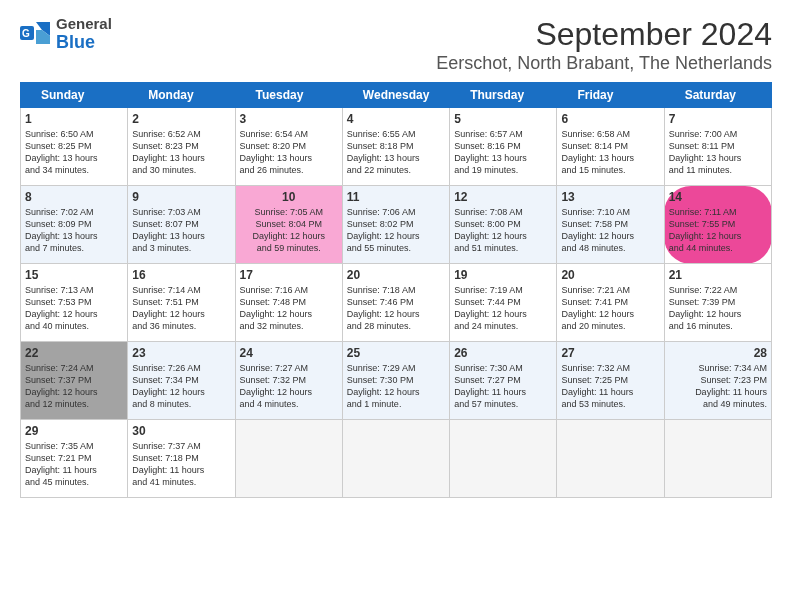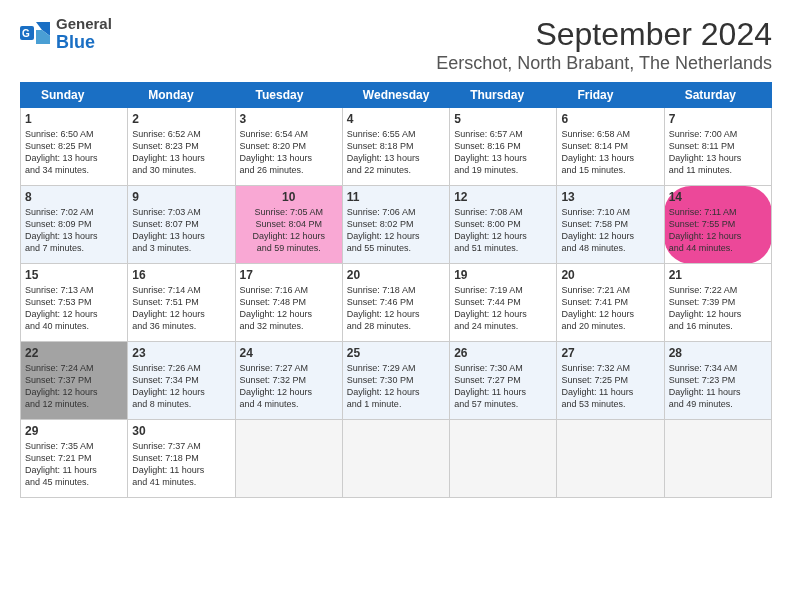--- a/index.html
+++ b/index.html
@@ -226,21 +226,21 @@
             <div class="cell-text">Sunrise: 7:29 AM<br>Sunset: 7:30 PM<br>Daylight: 12 hours<br>and 1 minute.</div>
           </td>
           <td style="background: rgb(238, 244, 251);">
             <span class="day-num">26</span>
             <div class="cell-text">Sunrise: 7:30 AM<br>Sunset: 7:27 PM<br>Daylight: 11 hours<br>and 57 minutes.</div>
           </td>
           <td style="background: rgb(238, 244, 251);">
             <span class="day-num">27</span>
             <div class="cell-text">Sunrise: 7:32 AM<br>Sunset: 7:25 PM<br>Daylight: 11 hours<br>and 53 minutes.</div>
           </td>
-          <td style="background: rgb(238, 244, 251);">
+          <td style="background: rgb(238, 244, 251); text-align: right;">
             <span class="day-num">28</span>
             <div class="cell-text">Sunrise: 7:34 AM<br>Sunset: 7:23 PM<br>Daylight: 11 hours<br>and 49 minutes.</div>
           </td>
         </tr>
         <tr>
           <td>
             <span class="day-num">29</span>
             <div class="cell-text">Sunrise: 7:35 AM<br>Sunset: 7:21 PM<br>Daylight: 11 hours<br>and 45 minutes.</div>
           </td>
           <td>

